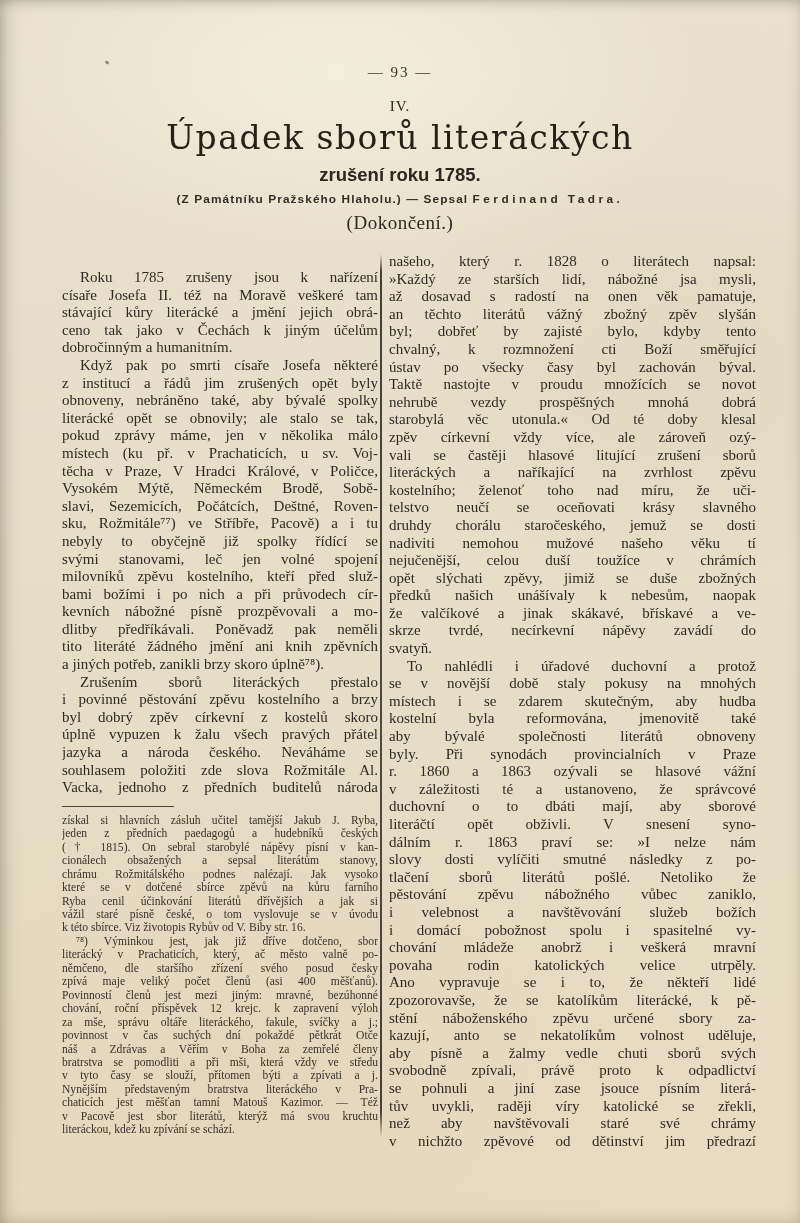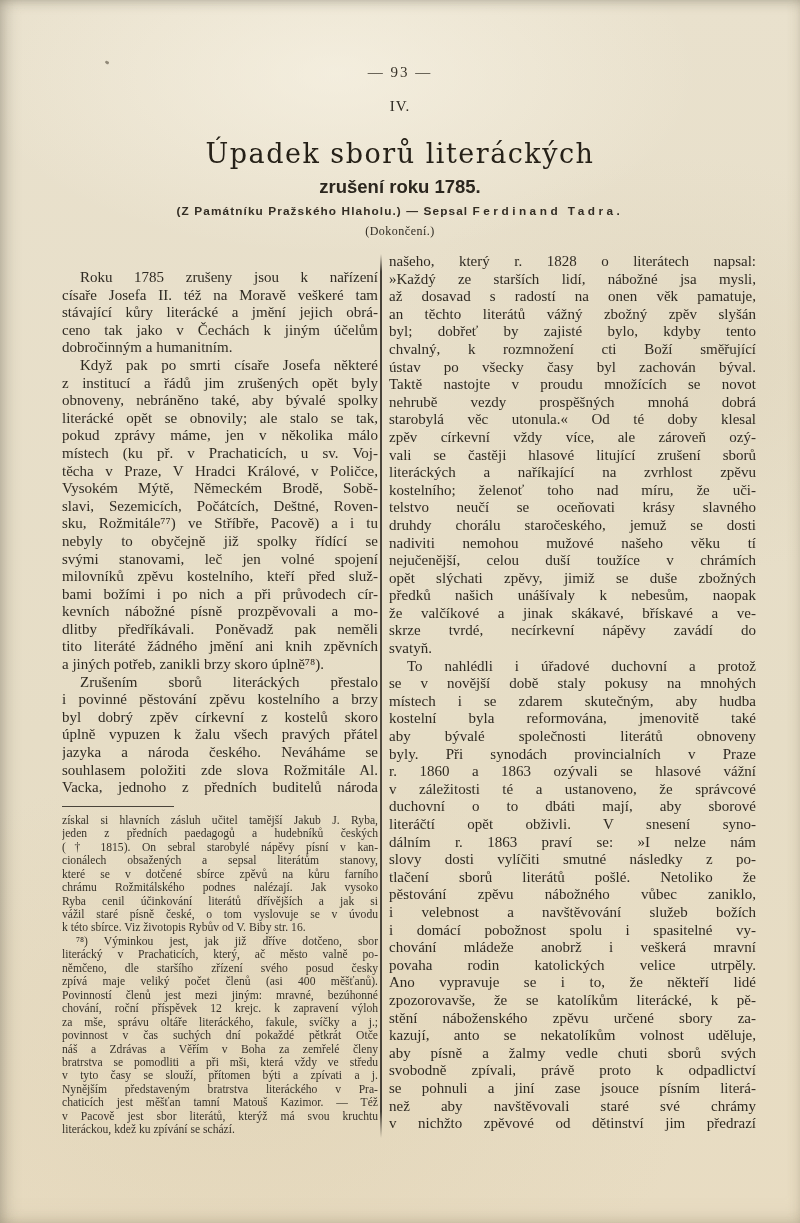--- a/index.html
+++ b/index.html
@@ -21,33 +21,33 @@
     font-family:"Liberation Serif","DejaVu Serif",serif;
   }
   .speck { position:absolute; left:105px; top:61px; width:4px; height:3px;
     background:rgba(70,60,45,0.55); border-radius:60% 40% 50% 50%; transform:rotate(35deg); }
 
   
   .header { text-align:center; }
   .page-number { padding-top:64px; font-size:15px; letter-spacing:2px; color:#3a342a; }
   .chapter-number { margin-top:17px; font-size:15px; letter-spacing:1px; }
   .title {
-    margin-top:23px; font-family:"DejaVu Serif",serif; font-size:27px;
+    margin-top:3px; font-family:"DejaVu Serif",serif; font-size:33px;
     letter-spacing:1.5px; color:#262118; font-weight:normal;
   }
   .subtitle {
     margin-top:7px; font-family:"Liberation Sans","DejaVu Sans",sans-serif;
     font-weight:bold; font-size:18.5px; line-height:21.5px; color:#2b261e;
   }
   .byline {
     margin-top:6px; font-family:"Liberation Sans","DejaVu Sans",sans-serif;
     font-weight:bold; font-size:11.8px; letter-spacing:1.1px; color:#332d24;
   }
   .byline .author { letter-spacing:3.5px; }
-  .continuation { margin-top:6px; font-size:12px; letter-spacing:0.5px; }
+  .continuation { margin-top:6px; font-size:19px; letter-spacing:0.5px; }
 
   
   .col-left  { position:absolute; left:62px;  top:269px; width:316px; }
   .col-right { position:absolute; left:389px; top:253px; width:367px; }
   .col-divider {
     position:absolute; left:380px; top:254px; width:1.6px; height:884px;
     background:linear-gradient(180deg,#45403700 0%, #454037 2%, #514b3f 55%, #454037 97%, #45403700 100%);
   }
   .body-text { font-size:15px; line-height:17.6px; }
   .line { text-align:justify; text-align-last:justify; white-space:normal; overflow:hidden; }
@@ -121,22 +121,22 @@
           <div class="line">Vacka, jednoho z předních buditelů národa</div>
         </div>
       </div>
     <div class="footnote-rule"></div>
     <div class="footnotes">
         <div class="para">
           <div class="line">získal si hlavních zásluh učitel tamější Jakub J. Ryba,</div>
           <div class="line">jeden z předních paedagogů a hudebníků českých</div>
           <div class="line">(† 1815). On sebral starobylé nápěvy písní v kan-</div>
           <div class="line">cionálech obsažených a sepsal literátům stanovy,</div>
+          <div class="line">chrámu Rožmitálského podnes nalézají. Jak vysoko</div>
           <div class="line">které se v dotčené sbírce zpěvů na kůru farního</div>
-          <div class="line">chrámu Rožmitálského podnes nalézají. Jak vysoko</div>
           <div class="line">Ryba cenil účinkování literátů dřívějších a jak si</div>
           <div class="line">vážil staré písně české, o tom vyslovuje se v úvodu</div>
           <div class="line lastline">k této sbírce. Viz životopis Rybův od V. Biby str. 16.</div>
         </div>
         <div class="para">
           <div class="line indent">⁷⁸) Výminkou jest, jak již dříve dotčeno, sbor</div>
           <div class="line">literácký v Prachaticích, který, ač město valně po-</div>
           <div class="line">němčeno, dle staršího zřízení svého posud česky</div>
           <div class="line">zpívá maje veliký počet členů (asi 400 měšťanů).</div>
           <div class="line">Povinností členů jest mezi jiným: mravné, bezúhonné</div>
@@ -200,19 +200,20 @@
           <div class="line">i domácí pobožnost spolu i spasitelné vy-</div>
           <div class="line">chování mládeže anobrž i veškerá mravní</div>
           <div class="line">povaha rodin katolických velice utrpěly.</div>
           <div class="line">Ano vypravuje se i to, že někteří lidé</div>
           <div class="line">zpozorovavše, že se katolíkům literácké, k pě-</div>
           <div class="line">stění náboženského zpěvu určené sbory za-</div>
           <div class="line">kazují, anto se nekatolíkům volnost uděluje,</div>
           <div class="line">aby písně a žalmy vedle chuti sborů svých</div>
           <div class="line">svobodně zpívali, právě proto k odpadlictví</div>
           <div class="line">se pohnuli a jiní zase jsouce písním literá-</div>
+          <div class="line">tův uvykli, raději víry katolické se zřekli,</div>
           <div class="line">než aby navštěvovali staré své chrámy</div>
           <div class="line">v nichžto zpěvové od dětinství jim předrazí</div>
         </div>
       </div>
   </div>
 
 </div>
 
 </body></html>

